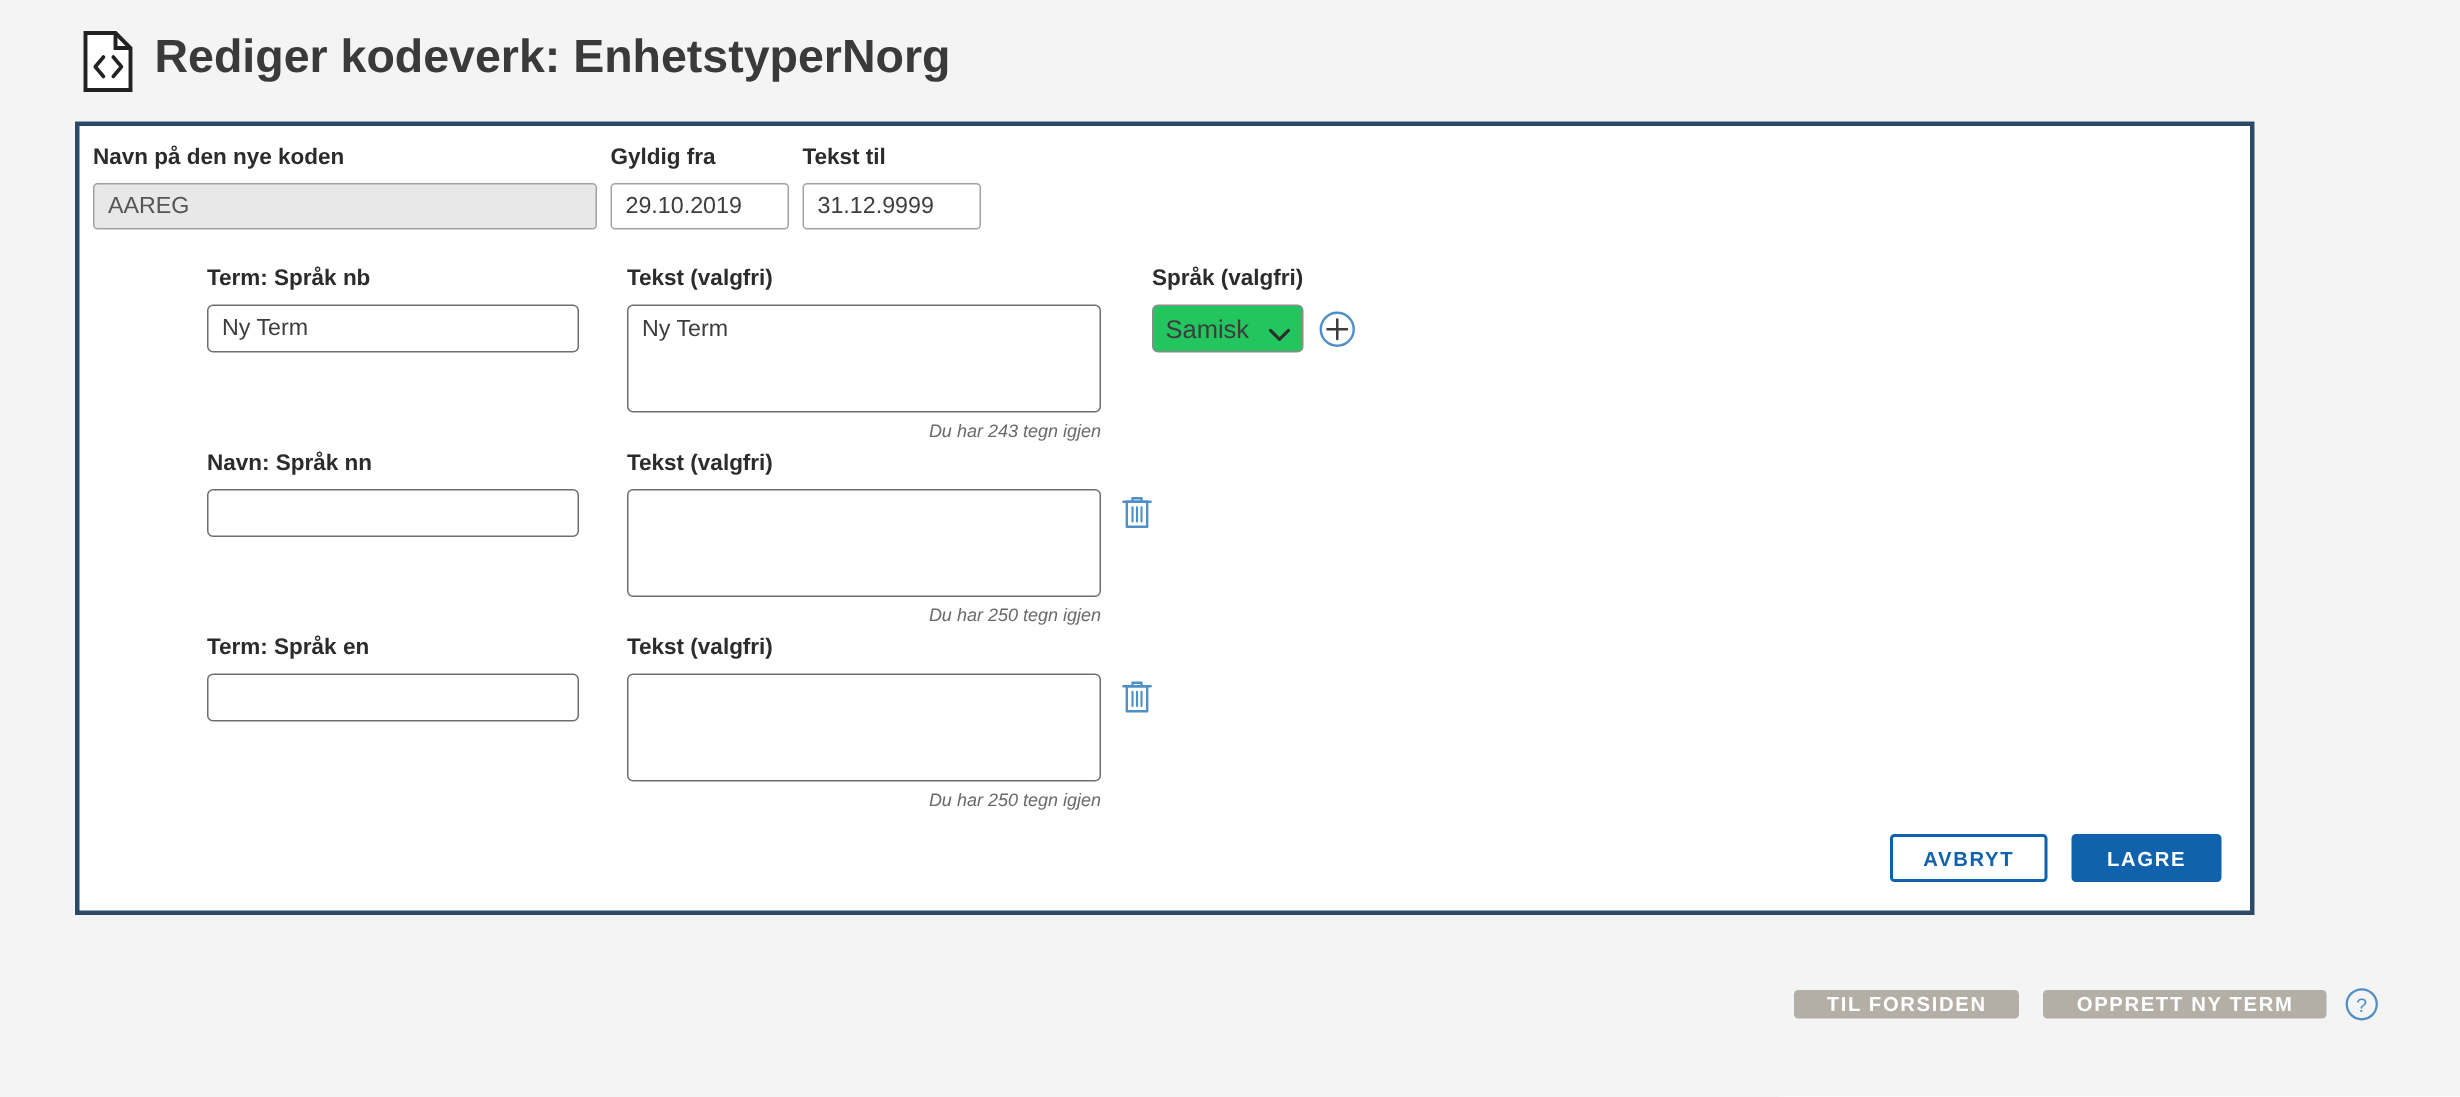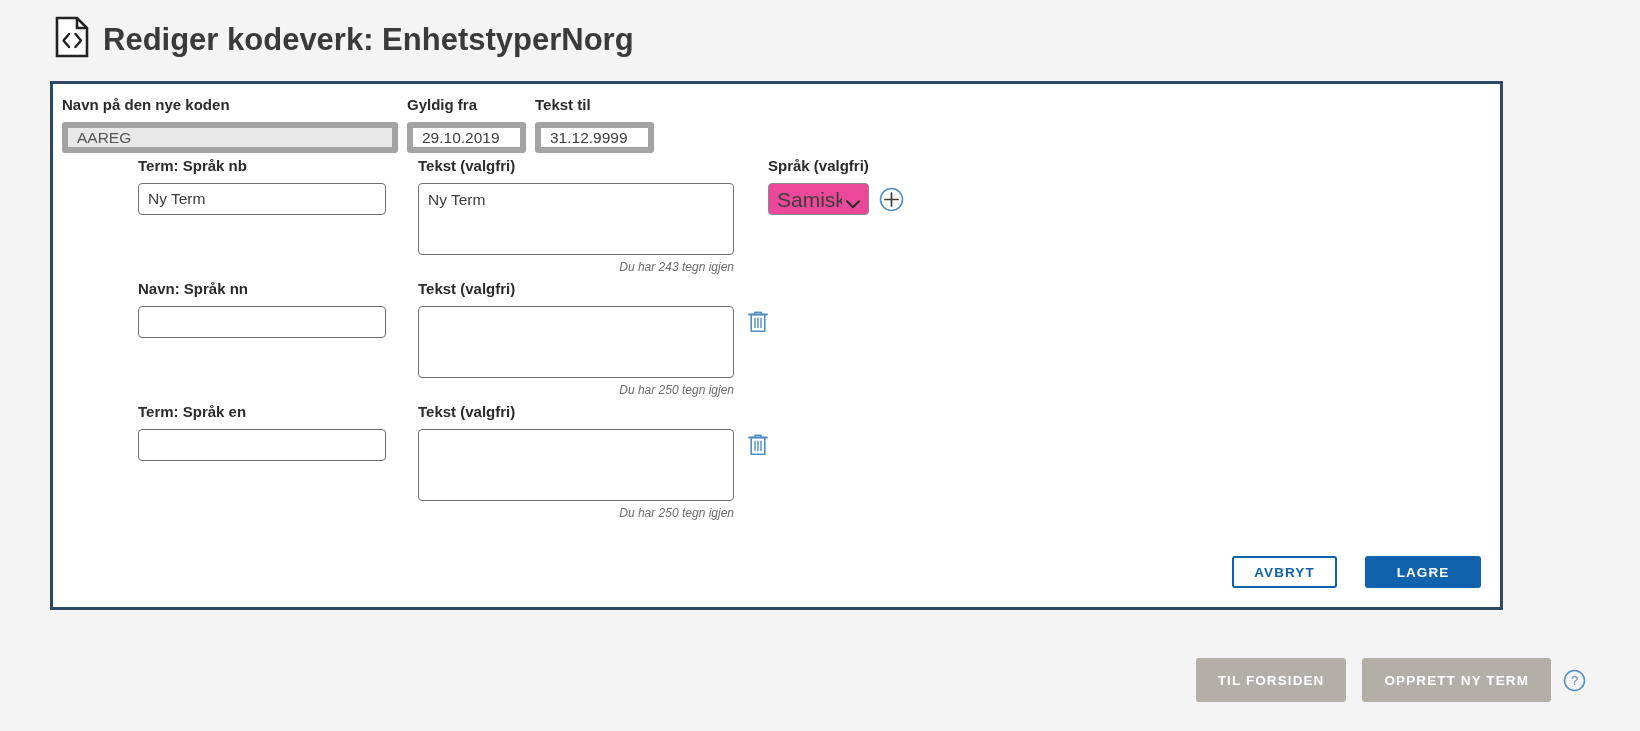--- a/index.html
+++ b/index.html
@@ -11,22 +11,22 @@
     height: 731px;
     background: #f4f4f4;
     font-family: "Liberation Sans", sans-serif;
     color: #333333;
     overflow: hidden;
   }
 
   
   .page-header {
     display: flex;
-    align-items: flex-end;
-    padding: 0 0 0 55px;
+    align-items: flex-start;
+    padding: 20px 0 0 55px;
     height: 58px;
     box-sizing: border-box;
   }
   .header-icon {
     width: 34px;
     height: 42px;
     flex: 0 0 auto;
     margin-right: 14px;
   }
   .page-title {
@@ -64,21 +64,21 @@
   .field-label {
     font-size: 15px;
     font-weight: bold;
     color: #2b2b2b;
     margin-bottom: 9px;
     white-space: nowrap;
   }
   .txt-input {
     box-sizing: border-box;
     height: 31px;
-    border: 6px solid #a3a3a3;
+    border: 1px solid #a3a3a3;
     border-radius: 3px;
     background: #ffffff;
     font-family: "Liberation Sans", sans-serif;
     font-size: 15.5px;
     color: #3d3d3d;
     padding: 0 9px;
     outline: none;
   }
   .txt-input.disabled {
     background: #e8e8e8;
@@ -140,23 +140,23 @@
   
   .lang-select-wrap { position: relative; width: 101px; }
   .lang-select {
     -webkit-appearance: none;
     appearance: none;
     box-sizing: border-box;
     width: 101px;
     height: 32px;
     border: 1px solid #8b8b8b;
     border-radius: 4px;
-    background: #ec4899;
-    font-family: "Liberation Sans", sans-serif;
-    font-size: 21px;
+    background: #22c55e;
+    font-family: "Liberation Sans", sans-serif;
+    font-size: 17px;
     color: #3d3d3d;
     padding: 0 26px 0 8px;
     outline: none;
   }
   .select-caret {
     position: absolute;
     right: 9px;
     top: 12px;
     pointer-events: none;
   }
@@ -205,37 +205,37 @@
   .btn-outline {
     background: #ffffff;
     border: 2px solid #0f62ab;
     color: #0f62ab;
     width: 105px;
   }
   .btn-primary {
     background: #0f62ab;
     border: 2px solid #0f62ab;
     color: #ffffff;
-    width: 116px;
-    margin-left: 28px;
+    width: 100px;
+    margin-left: 16px;
   }
 
   
   .footer {
     position: absolute;
     right: 54px;
     top: 658px;
     display: flex;
     align-items: center;
   }
   .btn-muted {
     background: #b3afa6;
     border: none;
     color: #ffffff;
-    height: 44px;
+    height: 19px;
     padding: 0 22px;
     font-family: "Liberation Sans", sans-serif;
     font-size: 13.5px;
     font-weight: bold;
     letter-spacing: 1.1px;
     border-radius: 3px;
     cursor: pointer;
     display: inline-flex;
     align-items: center;
     justify-content: center;
@@ -280,21 +280,21 @@
       <label class="field-label">Gyldig fra</label>
       <input class="txt-input w-date" style="margin-left: 0px;" type="text" value="29.10.2019">
     </div>
 
     <div class="field-block gap-date">
       <label class="field-label">Tekst til</label>
       <input class="txt-input w-date" style="margin-left: 0px;" type="text" value="31.12.9999">
     </div>
   </div>
 
-  <div class="term-row" style="margin-top:4px">
+  <div class="term-row" style="margin-top:24px">
     <div class="term-col">
       <label class="field-label">Term: Språk nb</label>
       <input class="term-input" type="text" value="Ny Term" style="">
     </div>
 
     <div class="text-col">
       <label class="field-label">Tekst (valgfri)</label>
       <textarea class="text-area" style="">Ny Term</textarea>
       <div class="char-hint">Du har 243 tegn igjen</div>
     </div>

